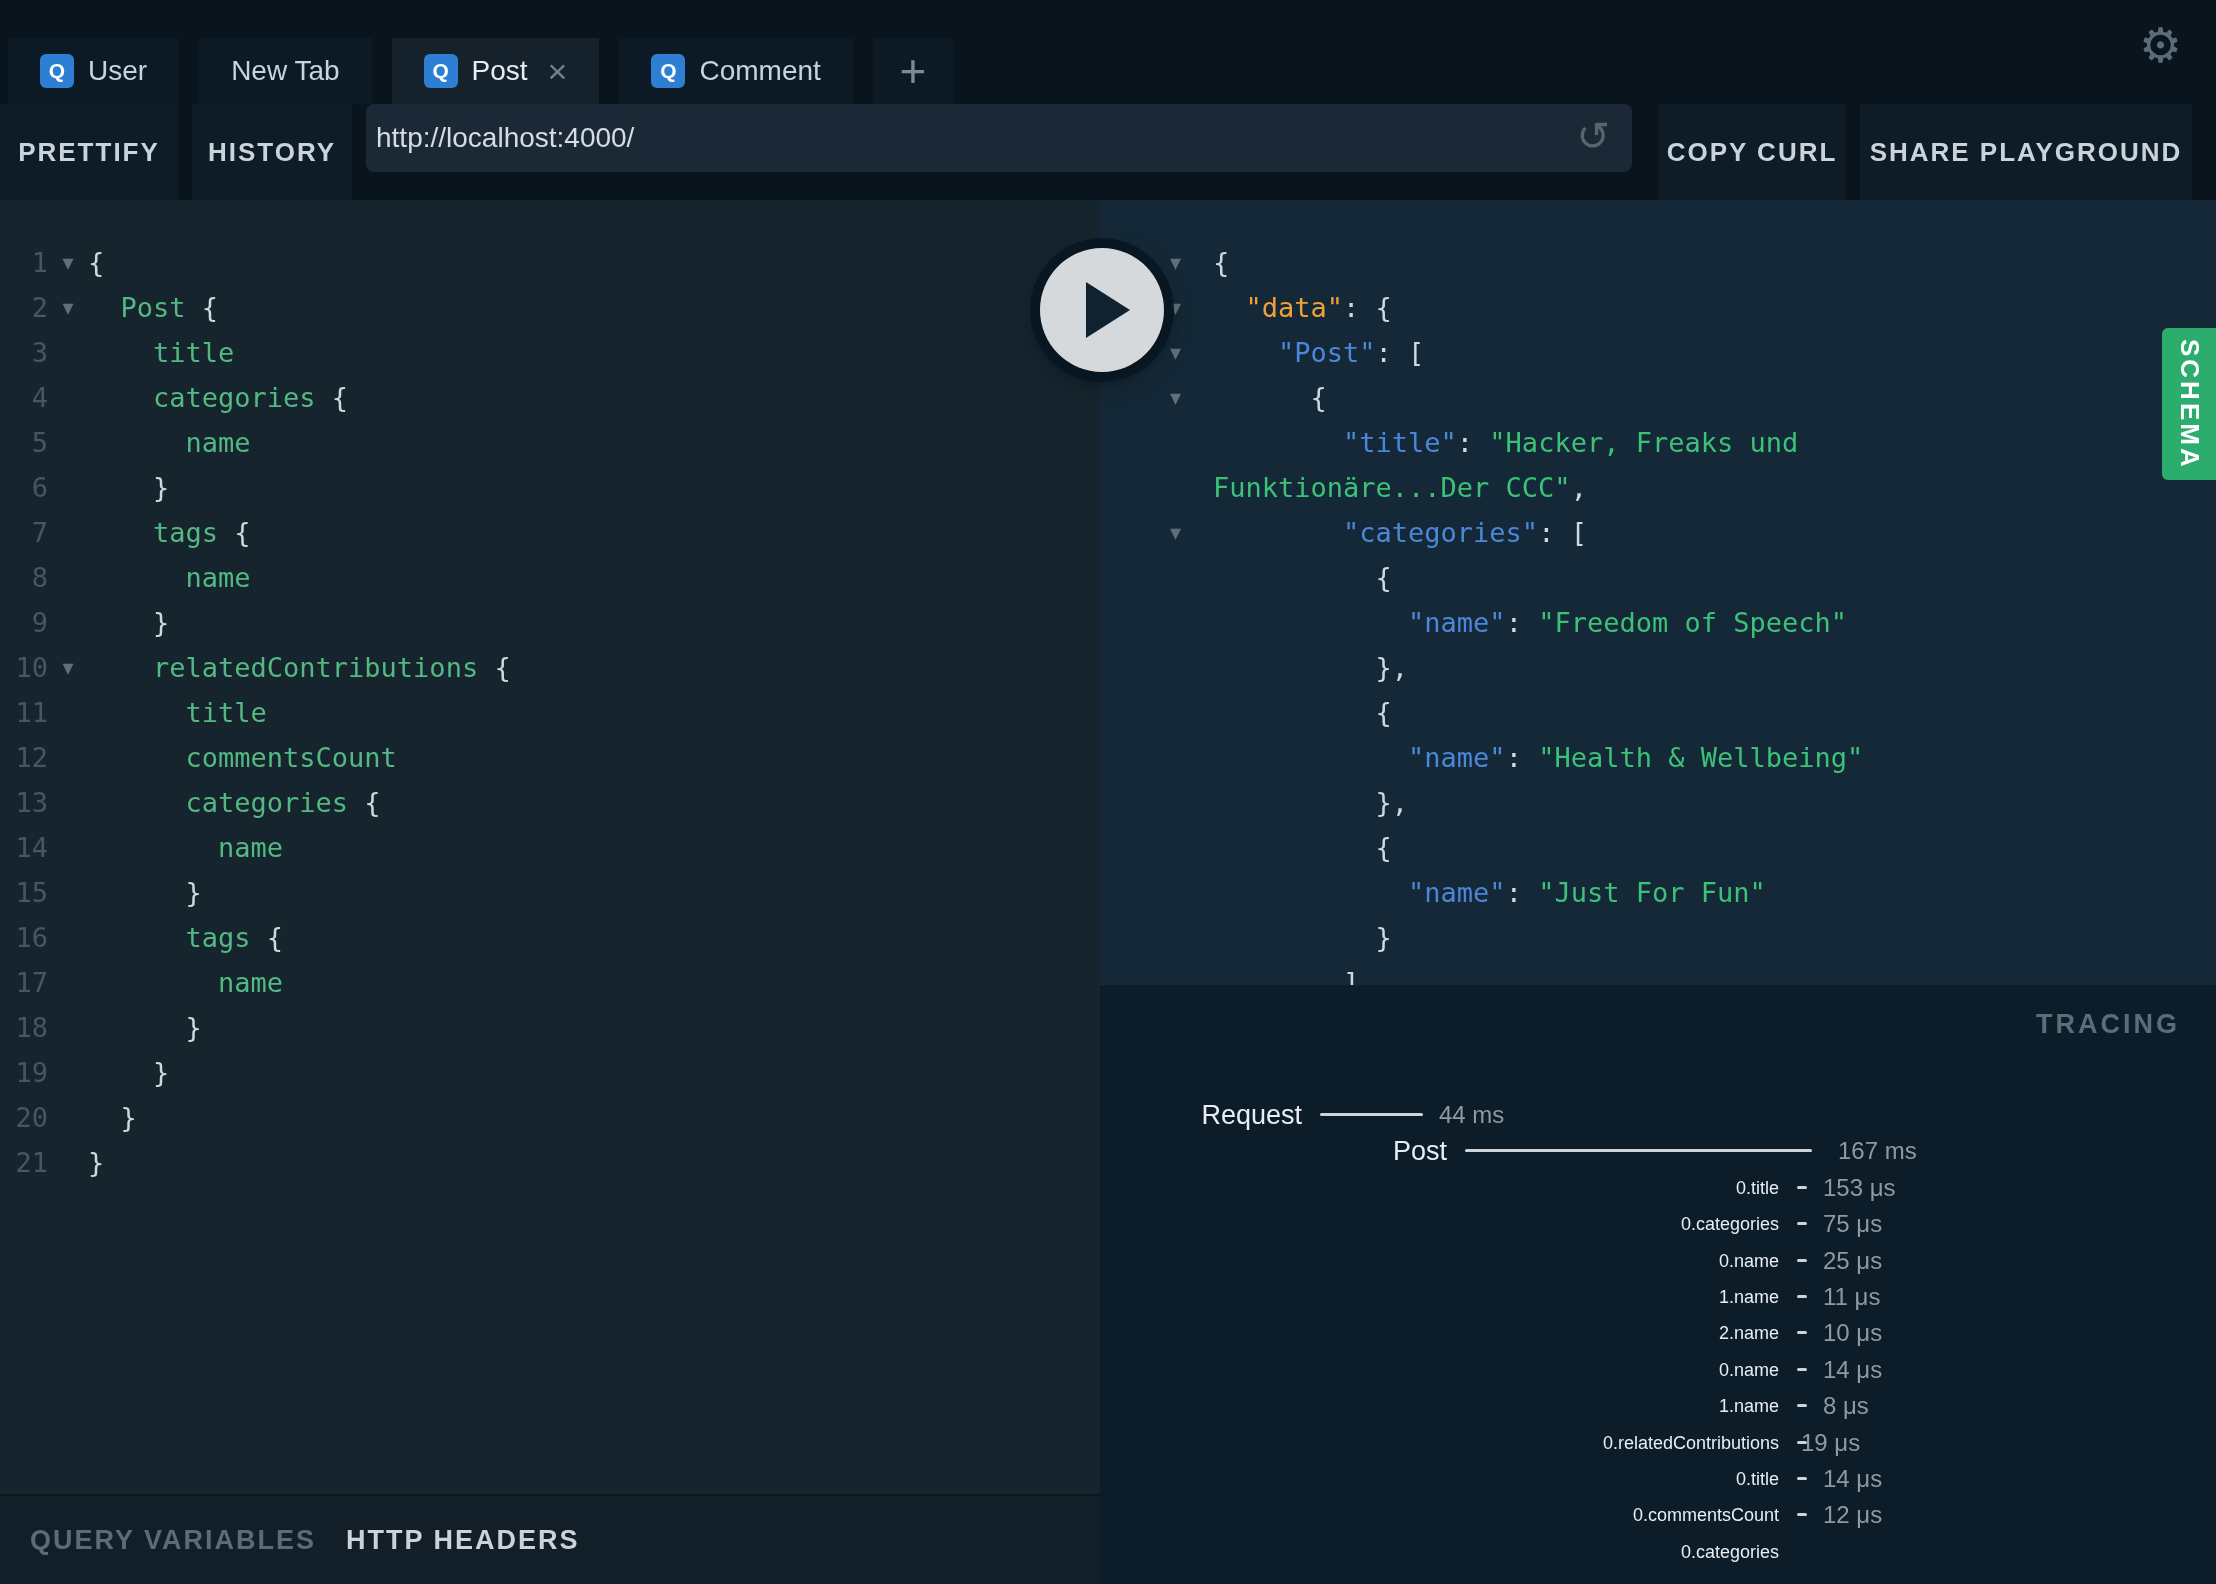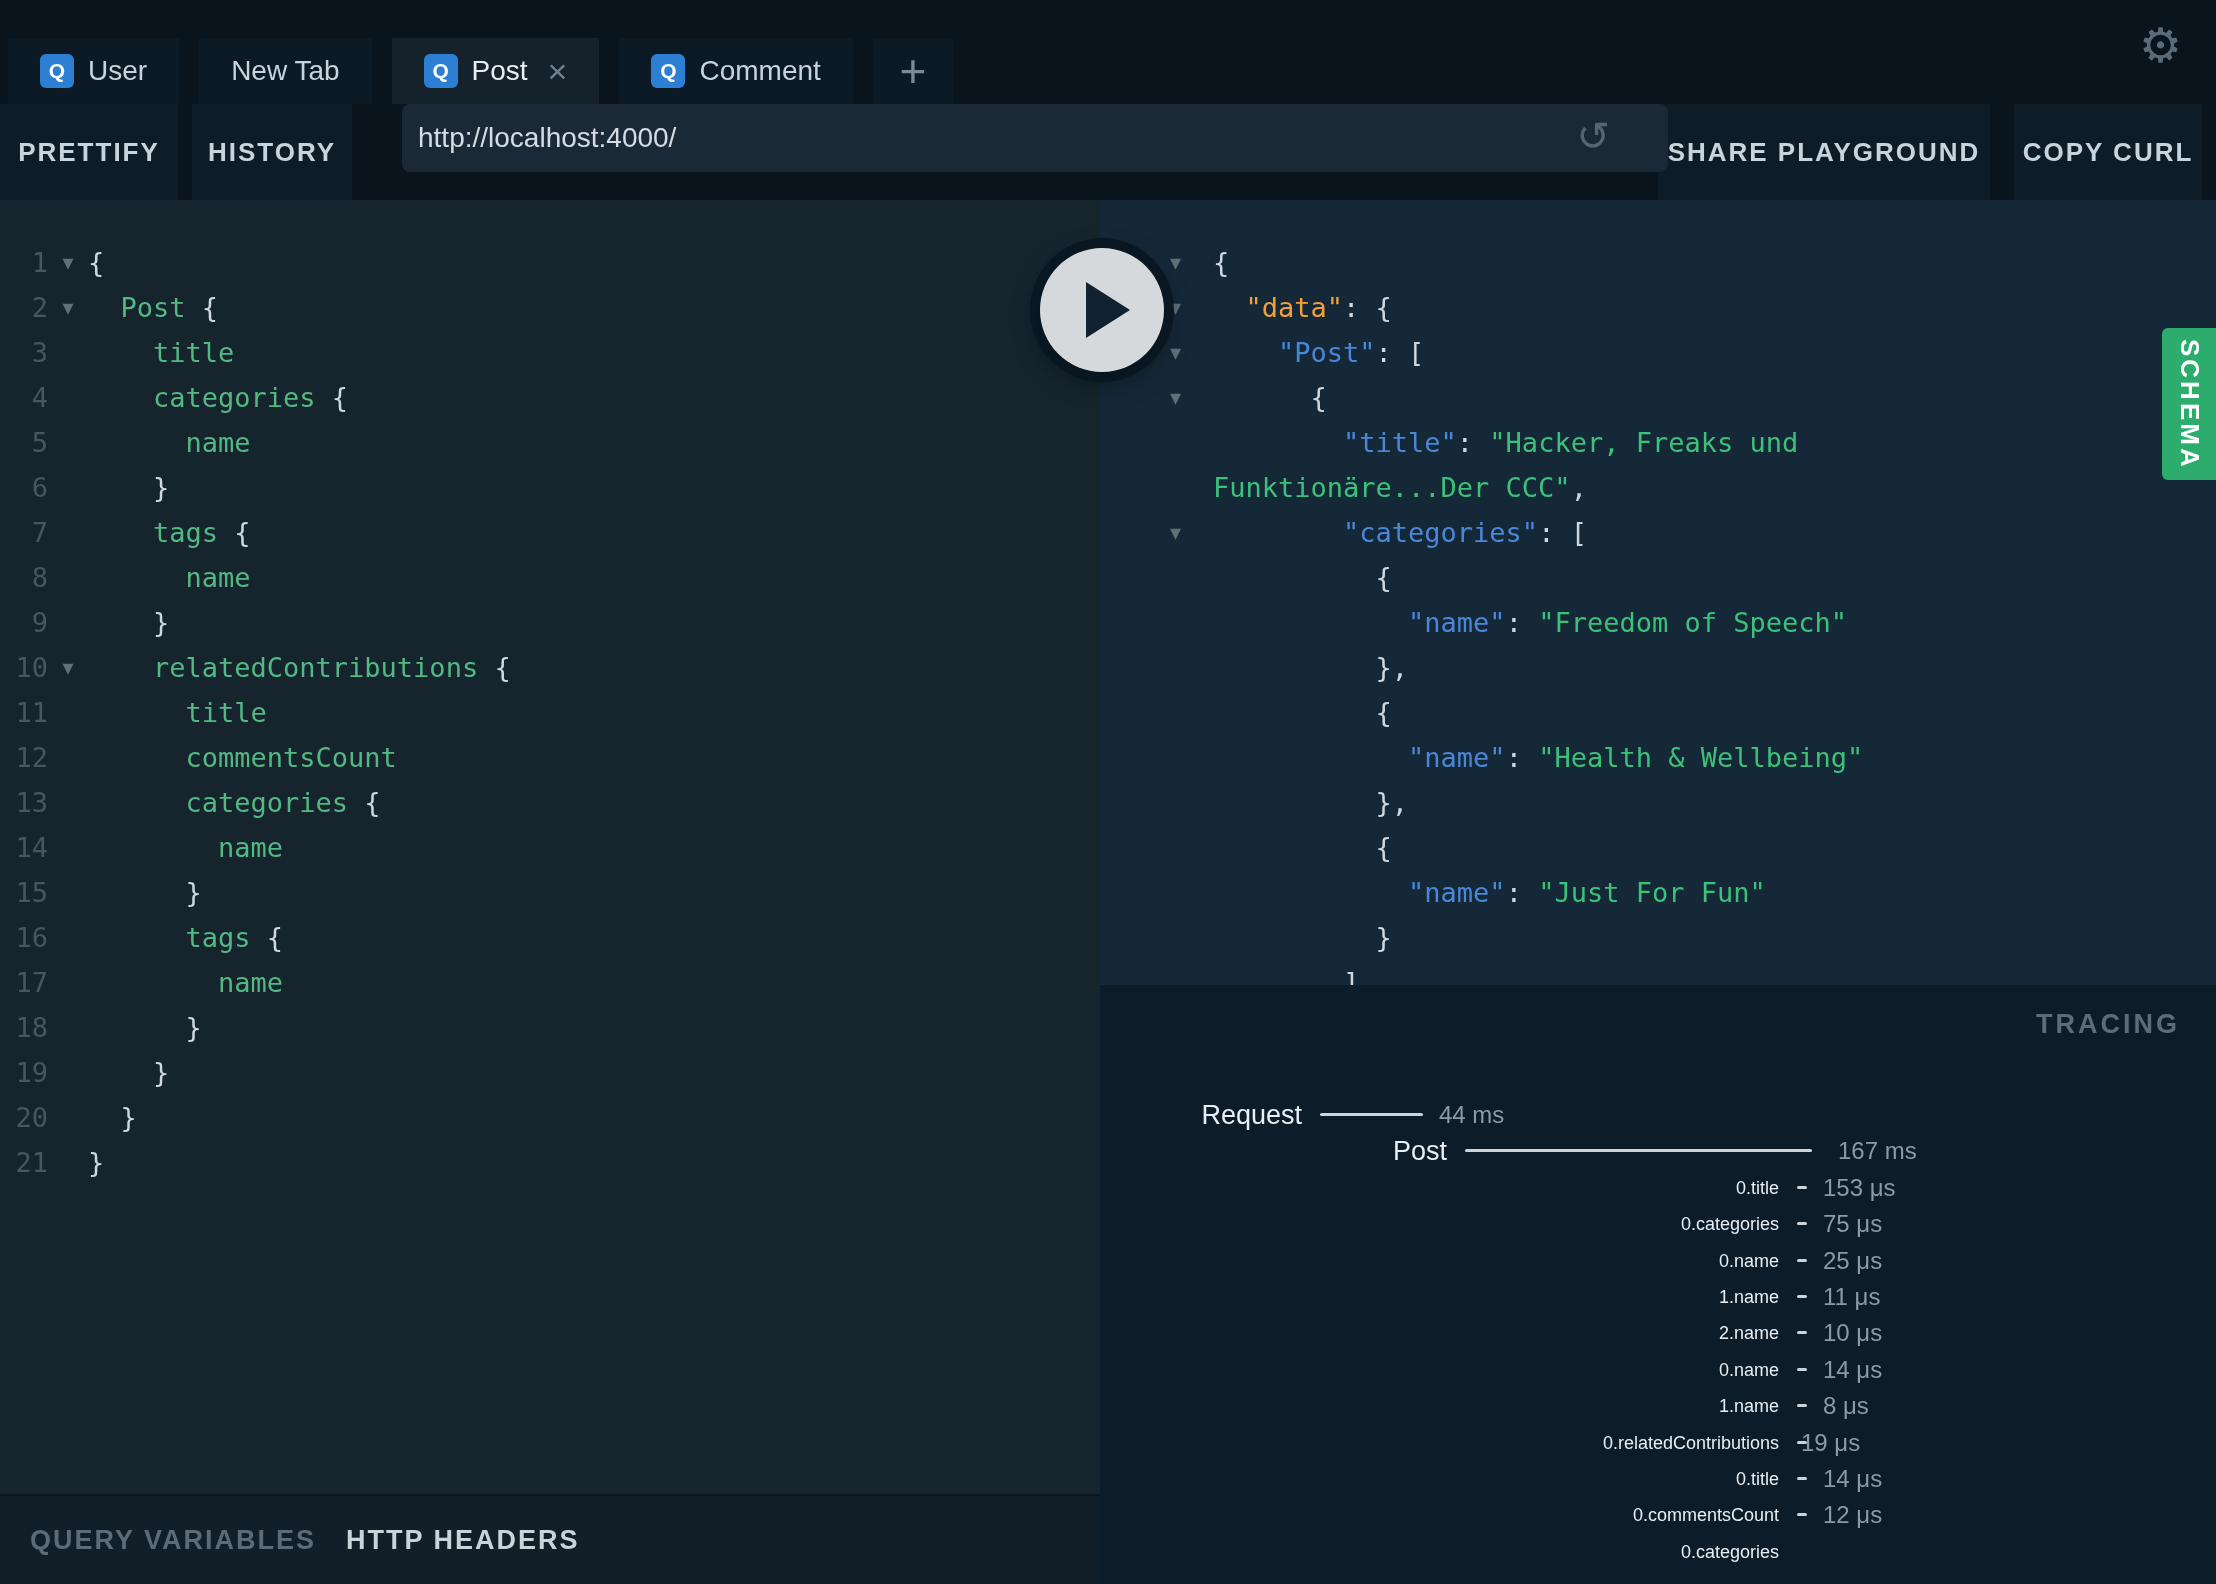--- a/index.html
+++ b/index.html
@@ -22,21 +22,21 @@
 
   
   .toolbar { position:absolute; left:0; top:104px; width:2216px; height:96px; background:#09141d;
              display:flex; align-items:flex-start; }
   .tb-btn { height:96px; background:#0e1c27; color:#c9d3db; font-size:26px; font-weight:bold; letter-spacing:2px;
             display:flex; align-items:center; justify-content:center; cursor:pointer; flex:none; }
   .btn-prettify { width:178px; margin-right:14px; }
   .btn-history  { width:160px; margin-right:14px; }
   .url-wrap { flex:1; height:68px; position:relative; margin-right:26px; }
   .url-input { width:100%; height:68px; background:#1b2936; border:none; border-radius:8px;
-               padding:0 78px 0 16px; color:#d5dce3; font-size:28px; font-family:"Liberation Sans",sans-serif; outline:none;margin-left:36px; }
+               padding:0 78px 0 10px; color:#d5dce3; font-size:28px; font-family:"Liberation Sans",sans-serif; outline:none; }
   .reload-icon { position:absolute; right:22px; top:12px; font-size:40px; color:#56656f; cursor:pointer; line-height:1; }
   .btn-copycurl { width:188px; margin-right:14px; }
   .btn-share { width:332px; margin-right:24px; }
 
   
   .editor-pane { position:absolute; left:0; top:200px; width:1100px; height:1294px; background:#16242e;
                  padding-top:40px; font-family:"DejaVu Sans Mono", monospace; font-size:27px; overflow:hidden; }
   .cm-line { display:flex; height:45px; line-height:45px; }
   .ln { width:48px; text-align:right; color:#47565f; flex:none; }
   .fold { width:40px; text-align:center; color:#5f7078; flex:none; font-size:22px;
@@ -113,22 +113,22 @@
     <div class="gear">⚙</div>
   </div>
 
   <div class="toolbar">
     <div class="tb-btn btn-prettify">PRETTIFY</div>
     <div class="tb-btn btn-history">HISTORY</div>
     <div class="url-wrap">
       <input class="url-input" value="http://localhost:4000/" style="">
       <span class="reload-icon">↺</span>
     </div>
+    <div class="tb-btn btn-copycurl">COPY CURL</div>
     <div class="tb-btn btn-share">SHARE PLAYGROUND</div>
-    <div class="tb-btn btn-copycurl">COPY CURL</div>
   </div>
 
   <div class="editor-pane">
     <div>
         <div class="cm-line">
           <span class="ln">1</span>
           <span class="fold">▾</span>
           <span class="code"><span class="tok-p">{</span></span>
         </div>
         <div class="cm-line">

